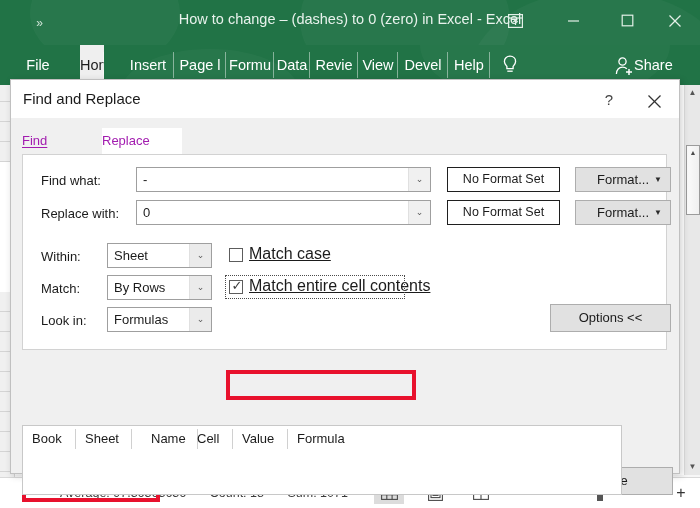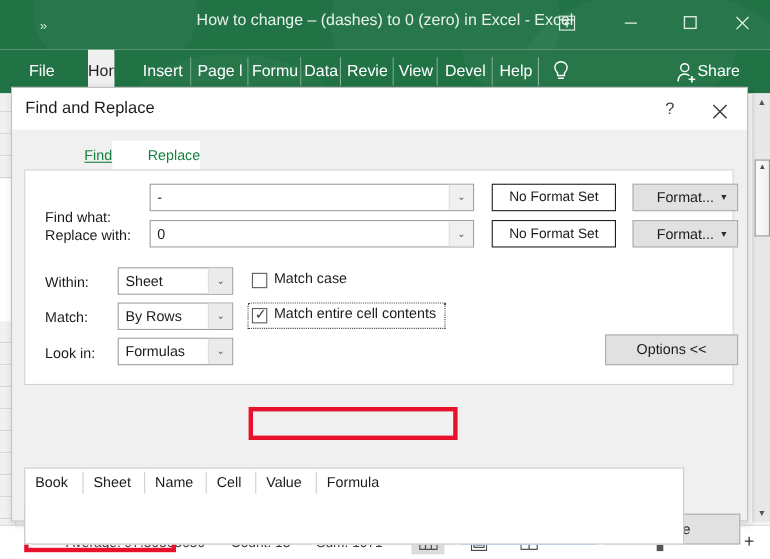--- a/index.html
+++ b/index.html
@@ -330,23 +330,23 @@
   #tabstrip {
     position: absolute;
     left: 11px; top: 10px;
     width: 645px; height: 26px;
   }
   .dtab {
     position: absolute;
     top: 0;
     height: 26px;
     line-height: 26px;
-    text-align: right;
+    text-align: left;
     font-size: 13px;
-    color: #15803d;
+    color: #a21caf;
     box-sizing: border-box;
   }
   #dtab-find    { left: 0;   width: 80px; }
   #dtab-replace { left: 80px; width: 80px; background:#ffffff; }
 
   
   #panel {
     position: absolute;
     left: 11px; top: 36px;
     width: 645px; height: 196px;
@@ -437,23 +437,24 @@
     left: 1px; top: -3px;
     width: 12px;
     color: #3a3a3a;
     font-size: 13px;
     line-height: 16px;
     text-align: center;
   }
   .checkrow .check-label {
     position: absolute;
     left: 20px; top: -3px;
-    font-size: 13px;
+    font-size: 16px;
     color: #1b1b1b;
     white-space: nowrap;
+    text-decoration: underline;
   }
   .focus-dotted {
     position: absolute;
     border: 1px dotted #4a4a4a;
     box-sizing: border-box;
   }
   .redbox {
     position: absolute;
     border: 4px solid #e8112d;
     box-sizing: border-box;
@@ -672,21 +673,21 @@
 
     <div id="dialog-body">
 
       <div id="tabstrip">
         <div class="dtab" id="dtab-find"><span style="text-decoration:underline;text-underline-offset:2px;text-decoration-skip-ink:none;"><span>Find</span></span></div>
         <div class="dtab" id="dtab-replace">Replace</div>
       </div>
 
       <div id="panel">
 
-        <div class="field-label" style="left:18px; top:18px;margin-top:17px;">Find what:</div>
+        <div class="field-label" style="left:18px; top:18px;">Find what:</div>
         <div class="combo" style="left:113px; top:12px; width:295px;">
           <div class="combo-value">-</div>
           <div class="combo-arrow">⌄</div>
         </div>
         <div class="fmt-indicator" style="left:424px; top:12px; width:113px;">No Format Set</div>
         <div class="btn" style="left:552px; top:12px; width:96px; height:25px; line-height:23px;">
           <span>Format...</span>
           <span class="split-arrow">▼</span>
         </div>
 
@@ -742,21 +743,21 @@
       <div class="action-btn" style="left:278px; width:124px;">Find All</div>
       <div class="action-btn default" style="left:408px; width:124px;">Find Next</div>
       <div class="action-btn" style="left:538px; width:124px;">Close</div>
 
       <div class="redbox" style="left:11px; top:342px; width:138px; height:42px;"></div>
 
       <div id="results">
         <div id="results-header">
           <div class="rescol div" style="left:0;   width:53px;">Book</div>
           <div class="rescol div" style="left:53px;  width:56px;">Sheet</div>
-          <div class="rescol div" style="left:109px; width:56px;">Name</div>
+          <div class="rescol div" style="left:119px; width:56px;">Name</div>
           <div class="rescol div" style="left:165px; width:45px;">Cell</div>
           <div class="rescol" style="left:265px; width:90px;">Formula</div>
           <div class="rescol div" style="left:210px; width:55px;">Value</div>
         </div>
       </div>
 
     </div>
   </div>
 
 </div>

